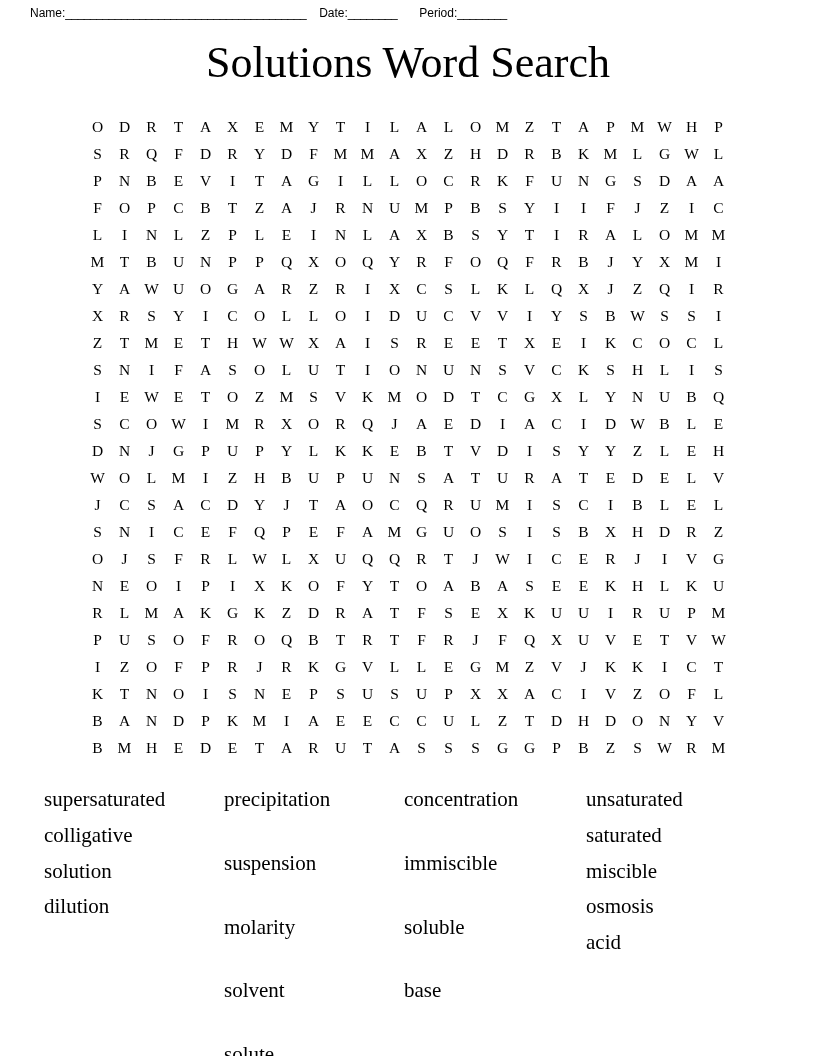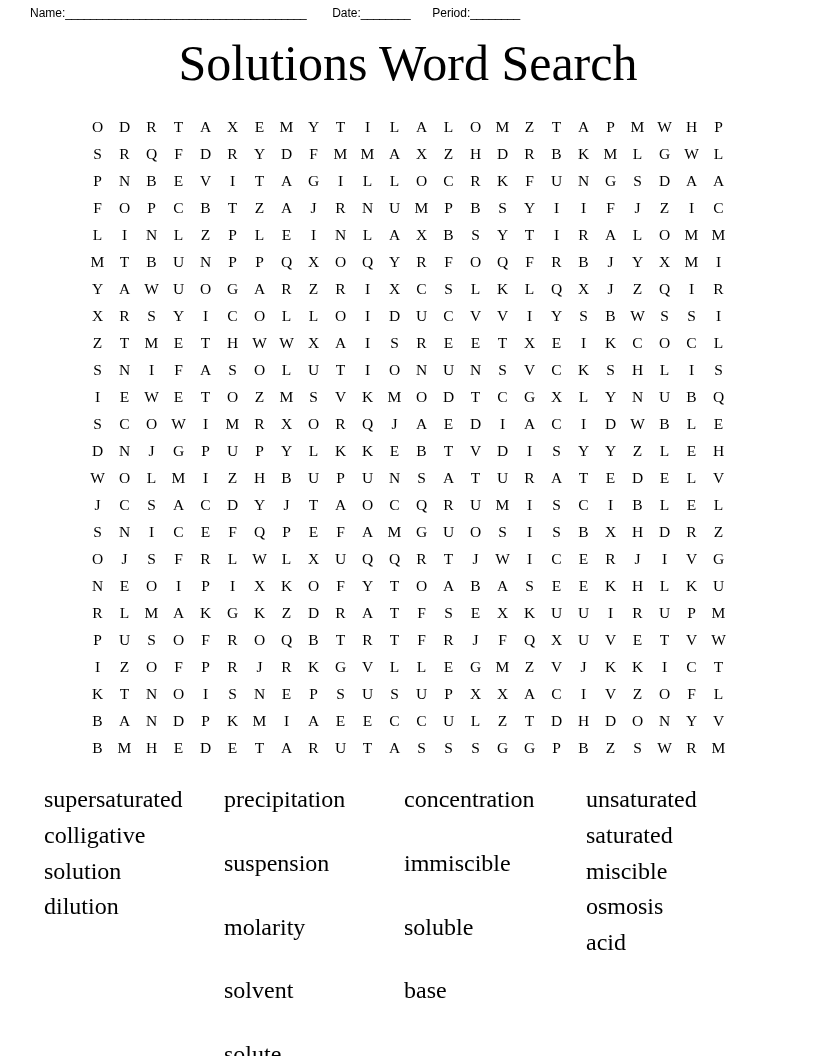--- a/index.html
+++ b/index.html
@@ -29,32 +29,32 @@
     font-size: 12px;
     white-space: pre;
   }
   .hdr-field { display: inline-block; white-space: pre; }
   .hdr-label { letter-spacing: 0px; }
   .hdr-blank {
     letter-spacing: -0.5px;
     font-family: "Liberation Sans", "DejaVu Sans", sans-serif;
   }
   .sp-name { margin-left: 30px; }
-  .sp-date { margin-left: 26px; }
+  .sp-date { margin-left: 13px; }
   .sp-period { margin-left: 22px; }
 
   
   .title {
     position: absolute;
     top: 33px;
     left: 0;
     width: 816px;
     text-align: center;
     font-family: "Liberation Serif", "DejaVu Serif", serif;
-    font-size: 50px;
+    font-size: 44px;
     font-weight: normal;
     line-height: 60px;
     letter-spacing: 0px;
   }
 
   
   .grid {
     position: absolute;
     top: 113px;
     left: 84px;
@@ -84,21 +84,21 @@
   .word-col {
     display: flex;
     flex-direction: column;
   }
   .word-col.c0 { width: 180px; }
   .word-col.c1 { width: 180px; gap: 28px; }
   .word-col.c2 { width: 182px; gap: 28px; }
   .word-col.c3 { width: 178px; }
   .word-item {
     font-family: "Liberation Serif", "DejaVu Serif", serif;
-    font-size: 24px;
+    font-size: 21px;
     line-height: 35.8px;
     height: 35.8px;
     white-space: nowrap;
   }
 </style>
 </head>
 <body>
 
 <div class="header-line">
   <span class="hdr-field sp-name"><span class="hdr-label">Name:</span><span class="hdr-blank">_______________________________________</span></span>

